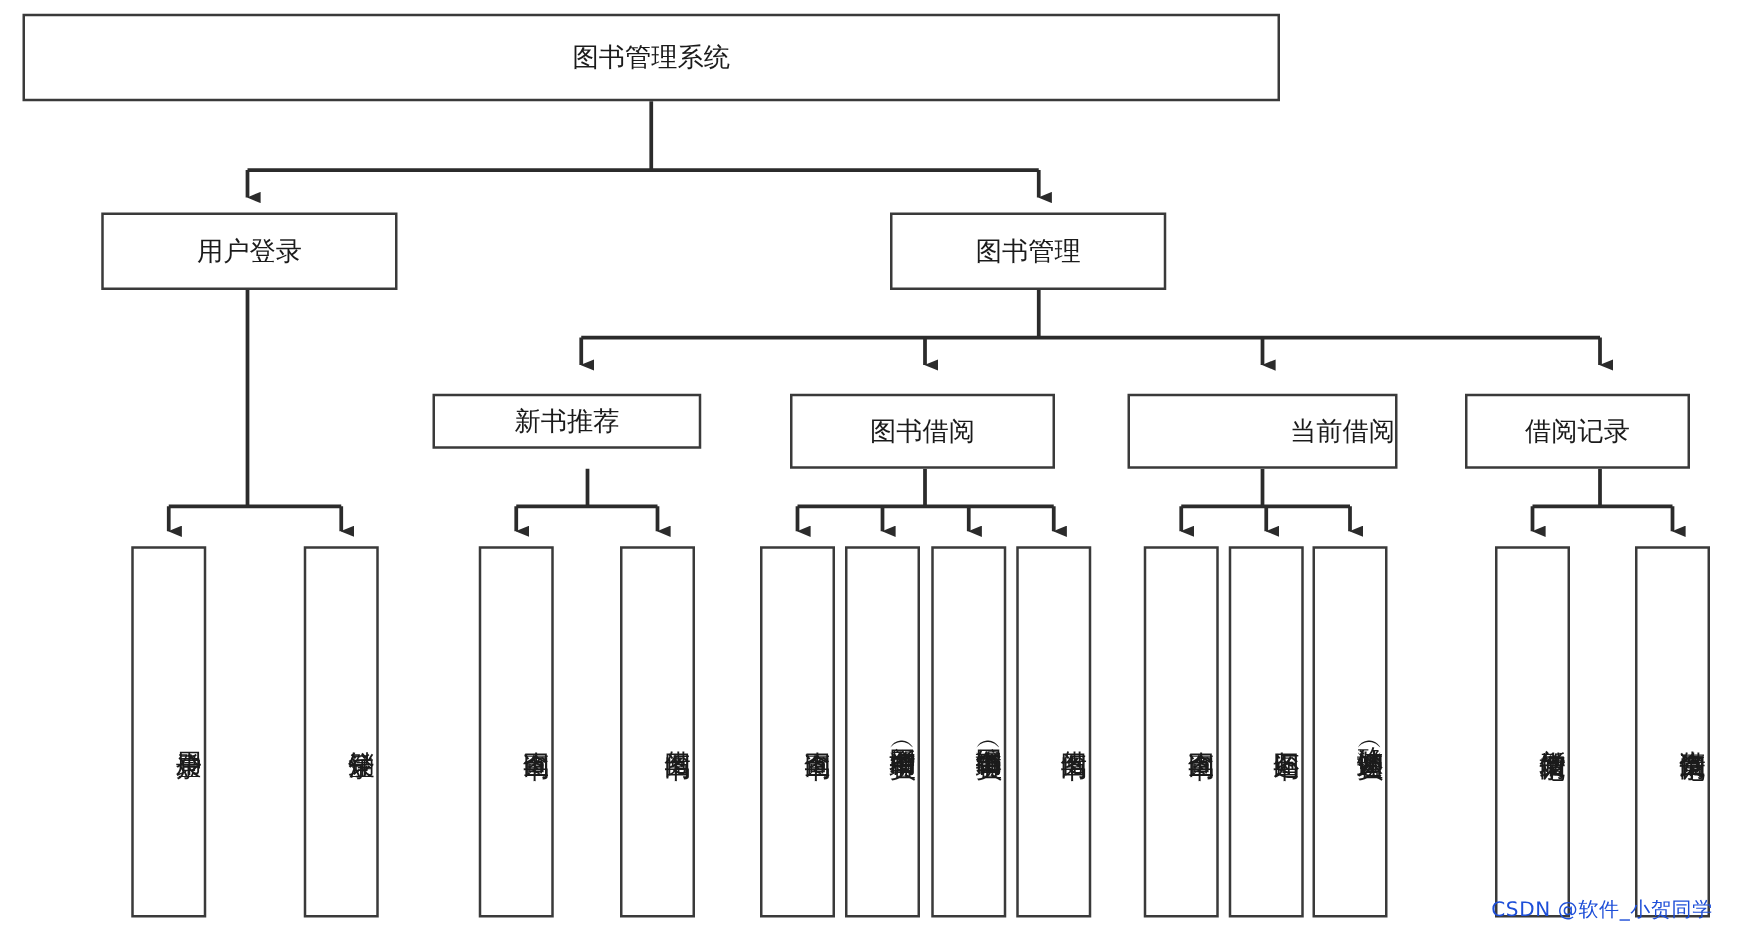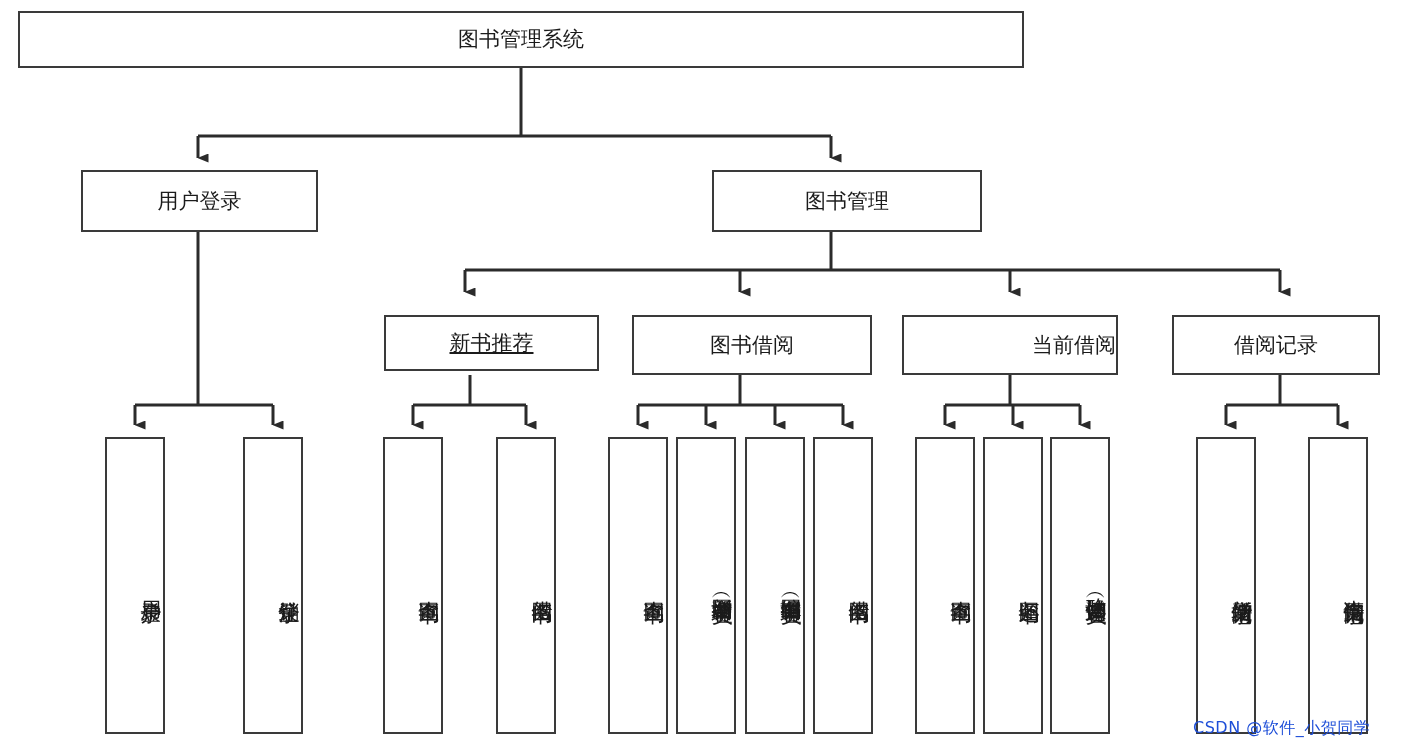--- a/index.html
+++ b/index.html
@@ -113,41 +113,41 @@
       <path d="M1013,405 L1013,425" marker-end="url(#arrowhead)"></path>
       <path d="M1080,405 L1080,425" marker-end="url(#arrowhead)"></path>
 
       <path d="M1280,375 L1280,405"></path>
       <path d="M1226,405 L1338,405"></path>
       <path d="M1226,405 L1226,425" marker-end="url(#arrowhead)"></path>
       <path d="M1338,405 L1338,425" marker-end="url(#arrowhead)"></path>
     </g>
   </svg>
 
-  <div class="node root" style="left:18px; top:11px; width:1006px; height:57px;">
+  <div class="node root" style="left:18px; top:11px; width:1006px; height:70px;">
     <span class="lbl">图书管理系统</span>
   </div>
 
   <div class="node h" style="left:81px; top:170px; width:237px; height:62px;">
     <span class="lbl">用户登录</span>
   </div>
-  <div class="node h" style="left:712px; top:170px; width:270px; height:62px;">
+  <div class="node h" style="left:712px; top:170px; width:221px; height:62px;">
     <span class="lbl">图书管理</span>
   </div>
 
-  <div class="node h" style="left:384px; top:315px; width:215px; height:56px;text-decoration:underline;">
+  <div class="node h" style="left:346px; top:315px; width:215px; height:44px;">
     <span class="lbl">新书推荐</span>
   </div>
-  <div class="node h" style="left:632px; top:315px; width:240px; height:60px;">
+  <div class="node h" style="left:632px; top:315px; width:212px; height:60px;">
     <span class="lbl">图书借阅</span>
   </div>
   <div class="node h" style="left:902px; top:315px; width:216px; height:60px;justify-content:flex-end;">
     <span class="lbl">当前借阅</span>
   </div>
-  <div class="node h" style="left:1172px; top:315px; width:208px; height:60px;">
+  <div class="node h" style="left:1172px; top:315px; width:180px; height:60px;">
     <span class="lbl">借阅记录</span>
   </div>
 
   <div class="node v" style="left:105px; top:437px; width:60px; height:297px;">
     <span class="lbl">用户登录</span>
   </div>
   <div class="node v" style="left:243px; top:437px; width:60px; height:297px;">
     <span class="lbl">注销登录</span>
   </div>
 

